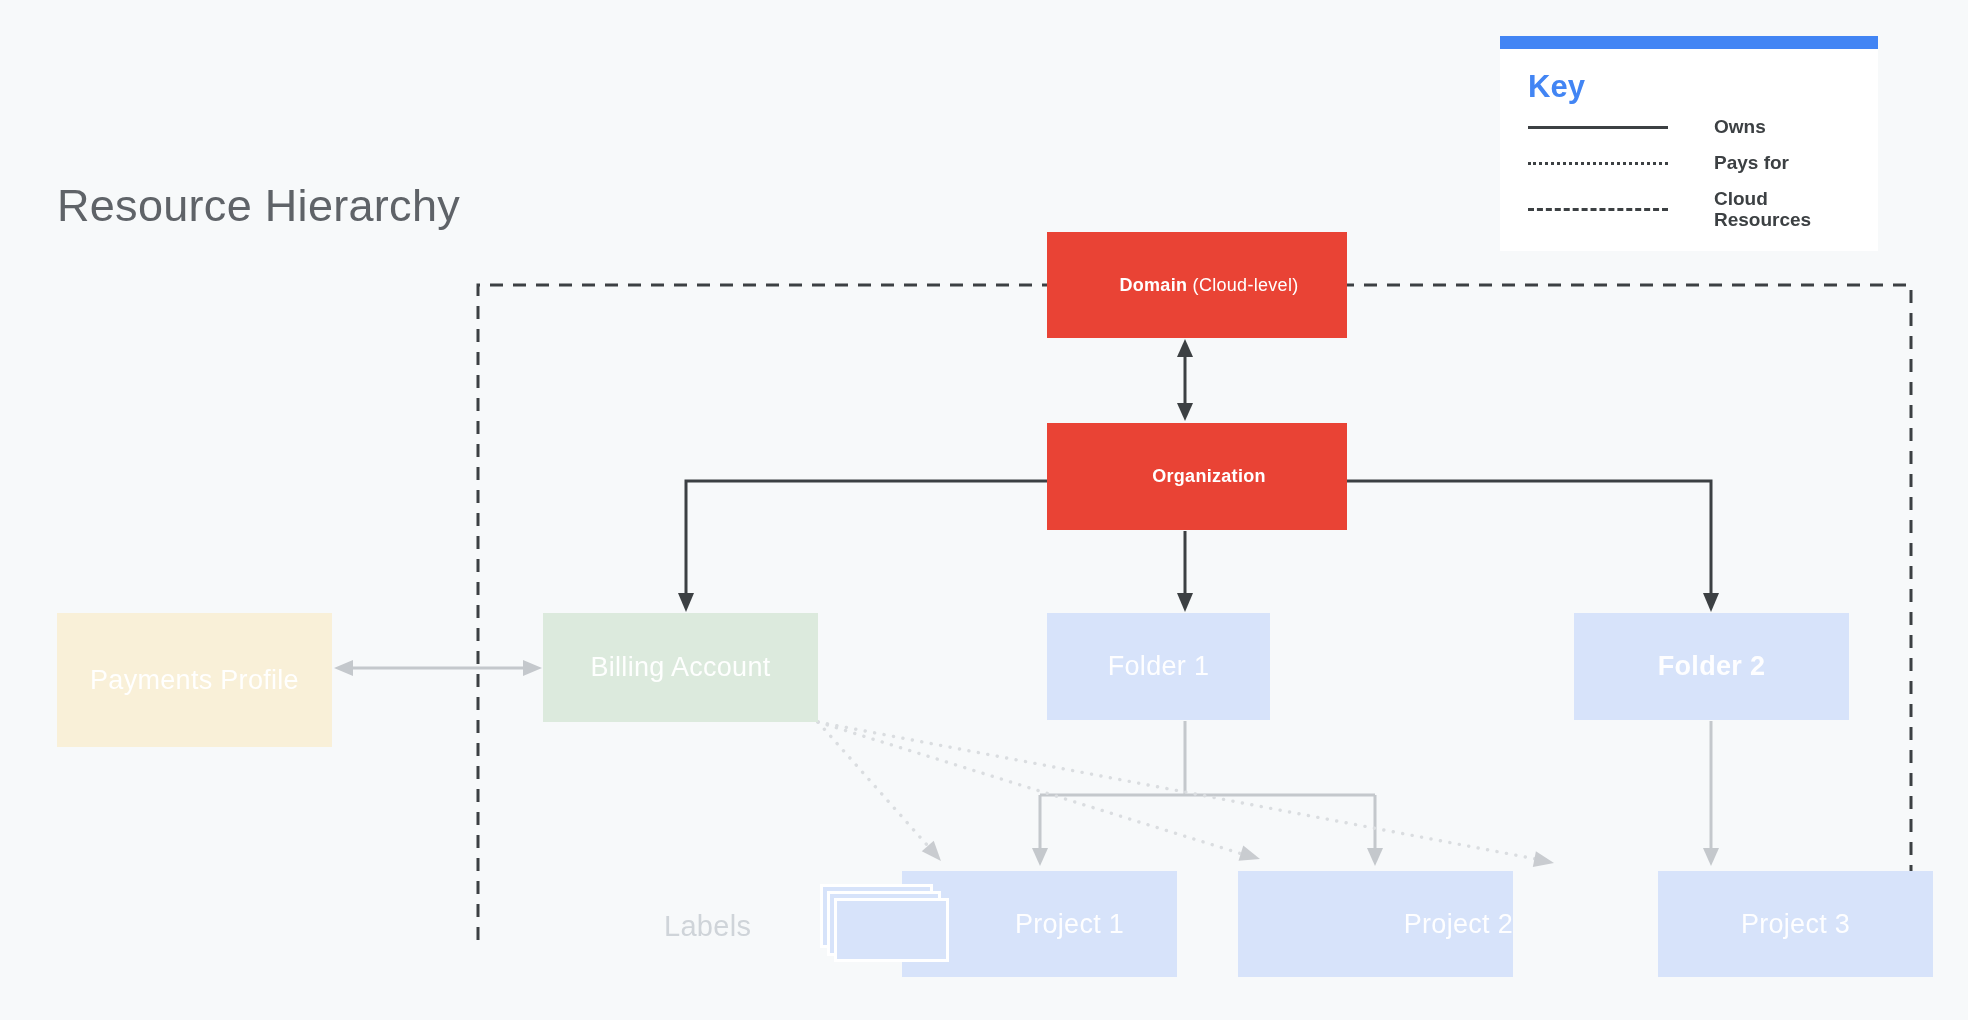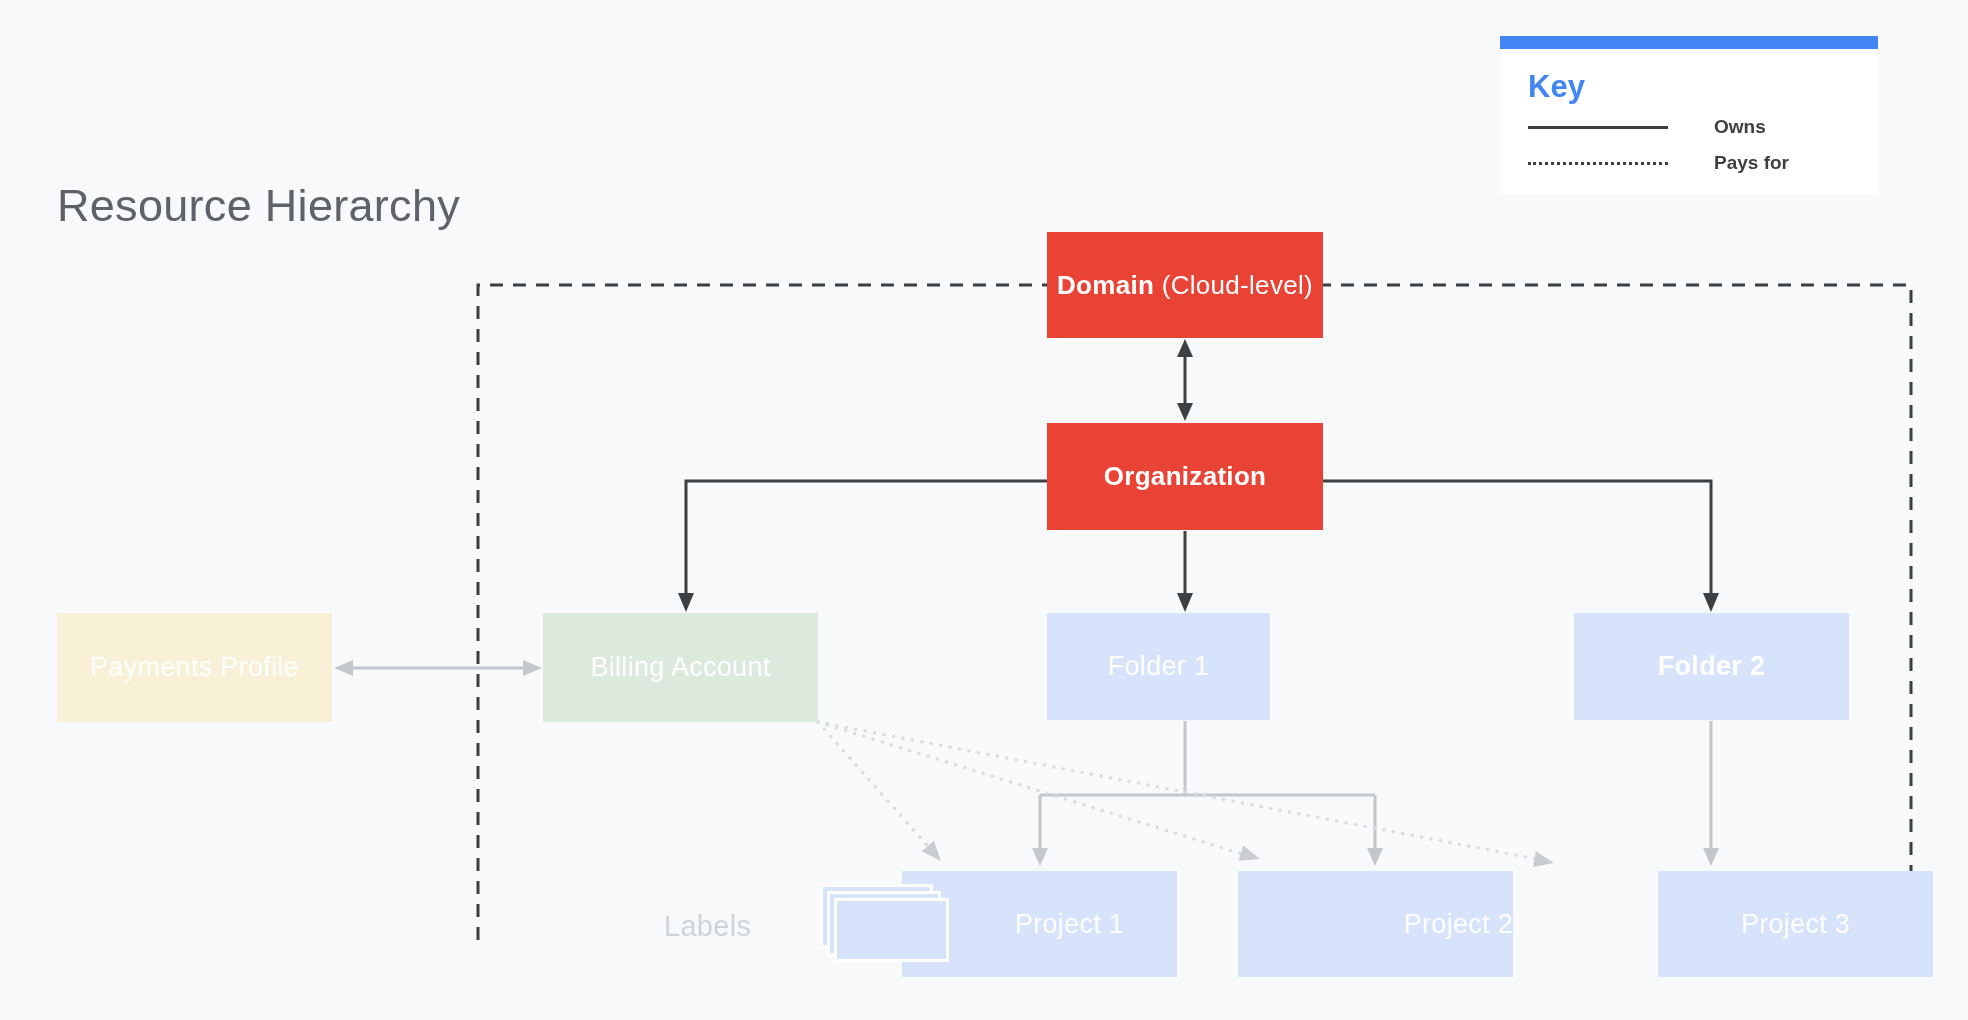--- a/index.html
+++ b/index.html
@@ -12,21 +12,21 @@
   svg.connectors{z-index:1;}
   .page-title{
     position:absolute;left:57px;top:180px;z-index:2;
     font-size:45px;color:#5F6368;letter-spacing:0.3px;
   }
   
   .node{
     position:absolute;z-index:2;display:flex;align-items:center;justify-content:center;
     font-size:27px;color:rgba(255,255,255,0.96);text-align:center;letter-spacing:0.3px;
   }
-  .node.red{background:#E94335;color:#FFFFFF;font-size:26px;}
+  .node.red{background:#E94335;color:#FFFFFF;font-size:18px;padding-left:24px;}
   .node.red .b{font-weight:bold;}
   .node.cream{background:#F9F0D8;}
   .node.green{background:#DCEADD;}
   .node.blue{background:#D7E3FA;}
   
   .key-panel{position:absolute;left:1500px;top:36px;width:378px;z-index:2;}
   .key-bar{height:13px;background:#4285F4;}
   .key-body{background:#FFFFFF;padding:14px 10px 16px 28px;}
   .key-title{font-size:31px;font-weight:bold;color:#4285F4;margin:6px 0 12px 0;}
   .key-row{display:flex;align-items:center;margin-bottom:15px;}
@@ -110,32 +110,36 @@
     <div class="key-body">
       <div class="key-title">Key</div>
       <div class="key-row">
         <div class="key-sample solid"></div>
         <div class="key-label">Owns</div>
       </div>
       <div class="key-row">
         <div class="key-sample dotted"></div>
         <div class="key-label">Pays for</div>
       </div>
+      <div class="key-row">
+        <div class="key-sample dashed"></div>
+        <div class="key-label">Cloud Resources</div>
+      </div>
     </div>
   </div>
 
   <div class="node red" style="left:1047px;top:232px;width:276px;height:106px;">
     <span><span class="b">Domain</span><span> (Cloud-level)</span></span>
   </div>
 
   <div class="node red" style="left:1047px;top:423px;width:276px;height:107px;font-weight:bold;">
     <span>Organization</span>
   </div>
 
-  <div class="node cream" style="left:57px;top:613px;width:275px;height:109px;">
+  <div class="node cream" style="left:57px;top:613px;width:275px;height:134px;">
     <span>Payments Profile</span>
   </div>
 
   <div class="node green" style="left:543px;top:613px;width:275px;height:109px;">
     <span>Billing Account</span>
   </div>
 
   <div class="node blue" style="left:1047px;top:613px;width:223px;height:107px;">
     <span>Folder 1</span>
   </div>

